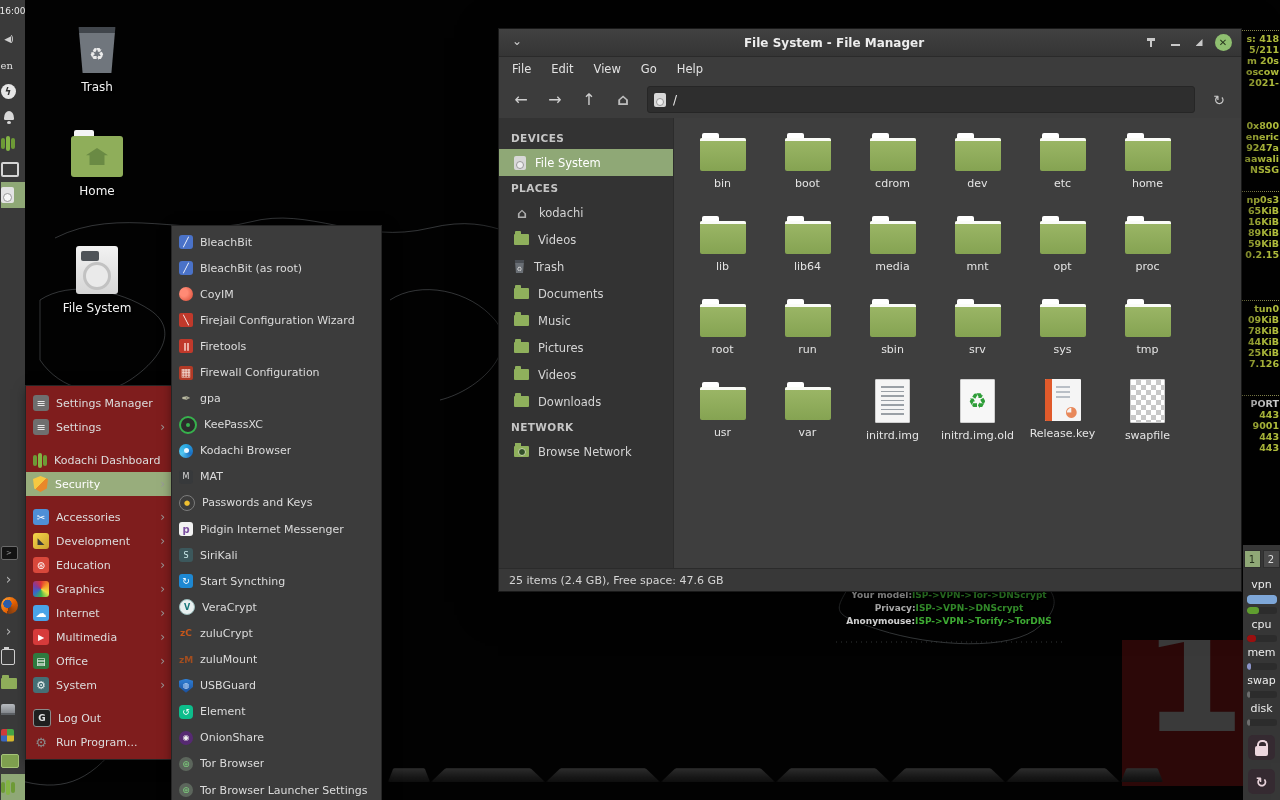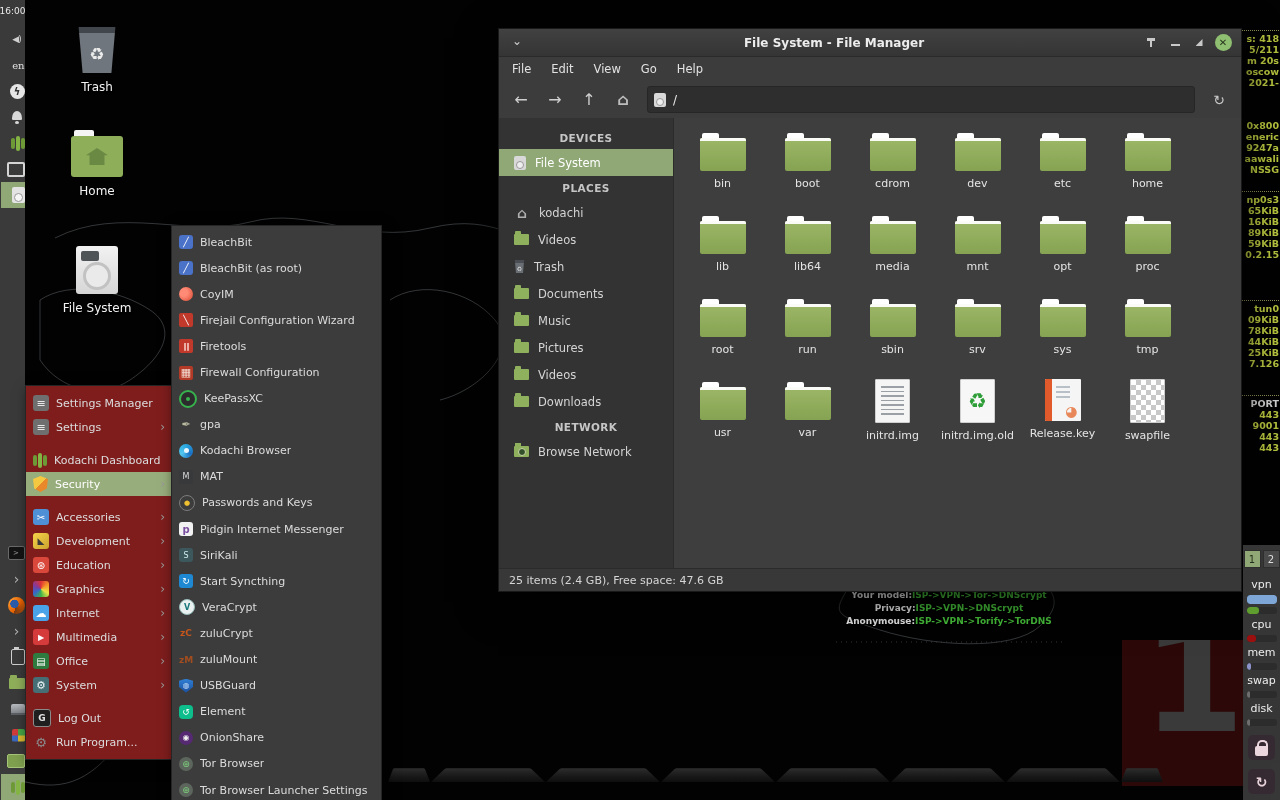--- a/index.html
+++ b/index.html
@@ -168,21 +168,21 @@
   .ic-back-icon::before{content:"←";} .ic-forward-icon::before{content:"→";} .ic-up-icon::before{content:"↑";}
   .ic-home-icon::before{content:"⌂";color:#bdbdbd;font-size:16px;font-weight:bold;}
   .ic-refresh-icon::before{content:"↻";color:#c8c8c8;font-size:14px;}
   .ic-lock-icon{width:13px;height:10px;background:#ecd6de;border-radius:2px;margin-top:6px;}
   .ic-lock-icon::before{content:"";position:absolute;top:-6px;left:2px;width:7px;height:8px;border:2px solid #ecd6de;border-bottom:none;border-radius:5px 5px 0 0;}
   .ic-restart-icon::before{content:"↻";color:#e8d2da;font-size:14px;font-weight:bold;}
   
   .left-panel{position:absolute;left:0;top:0;width:25px;height:800px;background:#3a3a3a;z-index:50;
      display:flex;flex-direction:column;align-items:center;}
   .lp-clock{font-size:9px;color:#e8e8e8;padding:6px 0 10px;}
-  .lp-item{width:24px;height:26px;display:flex;align-items:center;justify-content:flex-end;}
+  .lp-item{width:24px;height:26px;display:flex;align-items:center;justify-content:flex-start;}
   .lp-item.active{background:#8fa876;}
   .lp-text{font-size:10px;color:#e0e0e0;font-family:"DejaVu Serif",serif;}
   .lp-spacer{flex:1;}
   
   .menu{position:absolute;left:25px;top:385px;width:146px;background:#7f1d1d;border:1px solid #252525;z-index:60;
      padding:5px 0;box-shadow:3px 4px 12px rgba(0,0,0,.6);}
   .menu-item{height:24px;display:flex;align-items:center;gap:7px;padding:0 7px;font-size:11px;color:#dcdcdc;white-space:nowrap;}
   .menu-item .label{overflow:hidden;text-overflow:ellipsis;}
   .menu-item .arrow{margin-left:auto;color:#9a9a9a;font-size:12px;}
   .menu-item.sel{background:#98ad7c;color:#fff;}
@@ -196,21 +196,21 @@
      box-shadow:0 10px 36px rgba(0,0,0,.75);z-index:40;}
   .titlebar{height:27px;background:linear-gradient(#414141,#353535);display:flex;align-items:center;padding:0 6px;border-bottom:1px solid #2a2a2a;}
   .tb-btn{width:24px;height:22px;display:flex;align-items:center;justify-content:center;}
   .title{flex:1;text-align:center;font-size:12px;font-weight:bold;color:#ededed;}
   .menubar{height:24px;display:flex;align-items:center;gap:20px;padding:0 13px;background:#3c3c3c;}
   .mb-item{font-size:11.5px;color:#e2e2e2;}
   .toolbar{height:37px;display:flex;align-items:center;gap:14px;padding:0 12px;background:#3c3c3c;border-bottom:1px solid #323232;}
   .tool-btn{width:20px;height:20px;display:flex;align-items:center;justify-content:center;}
   .pathfield{flex:1;height:25px;background:#2e2e2e;border:1px solid #262626;border-radius:3px;display:flex;align-items:center;gap:7px;padding:0 6px;}
   .pathfield .ptext{color:#e8e8e8;font-size:12px;}
-  .win-body{position:absolute;top:89px;bottom:22px;left:0;right:0;display:flex;overflow:hidden;text-align:center;}
+  .win-body{position:absolute;top:89px;bottom:22px;left:0;right:0;display:flex;overflow:hidden;}
   .sidebar{width:174px;background:#333333;padding-top:8px;border-right:1px solid #2c2c2c;}
   .sb-header{padding:6px 12px 5px;font-size:10.5px;font-weight:bold;color:#c6c6c6;letter-spacing:.4px;}
   .sb-item{height:27px;display:flex;align-items:center;gap:9px;padding-left:15px;font-size:11.5px;color:#d4d4d4;}
   .sb-item.sel{background:#8fa876;color:#fff;}
   .files{flex:1;background:#3e3e3e;padding:8px 0 0 6px;position:relative;}
   .fgrid{display:grid;grid-template-columns:repeat(6,85px);grid-auto-rows:83px;}
   .fcell{display:flex;flex-direction:column;align-items:center;padding-top:4px;gap:7px;}
   .flabel{font-size:11px;color:#e4e4e4;line-height:1;}
   .statusbar{position:absolute;left:0;right:0;bottom:0;height:22px;background:#383838;border-top:1px solid #2b2b2b;
      display:flex;align-items:center;padding:0 10px;font-size:11px;color:#d6d6d6;}
@@ -439,26 +439,26 @@
       </div>
       <div class="menu-item">
         <span class="ic ic-firetools-icon"></span>
         <span class="label">Firetools</span>
       </div>
       <div class="menu-item">
         <span class="ic ic-firewall-icon"></span>
         <span class="label">Firewall Configuration</span>
       </div>
       <div class="menu-item">
+        <span class="ic ic-gpa-icon"></span>
+        <span class="label">gpa</span>
+      </div>
+      <div class="menu-item">
         <span class="ic ic-keepassxc-icon"></span>
         <span class="label">KeePassXC</span>
-      </div>
-      <div class="menu-item">
-        <span class="ic ic-gpa-icon"></span>
-        <span class="label">gpa</span>
       </div>
       <div class="menu-item">
         <span class="ic ic-kodachi-browser-icon"></span>
         <span class="label">Kodachi Browser</span>
       </div>
       <div class="menu-item">
         <span class="ic ic-mat-icon"></span>
         <span class="label">MAT</span>
       </div>
       <div class="menu-item">

